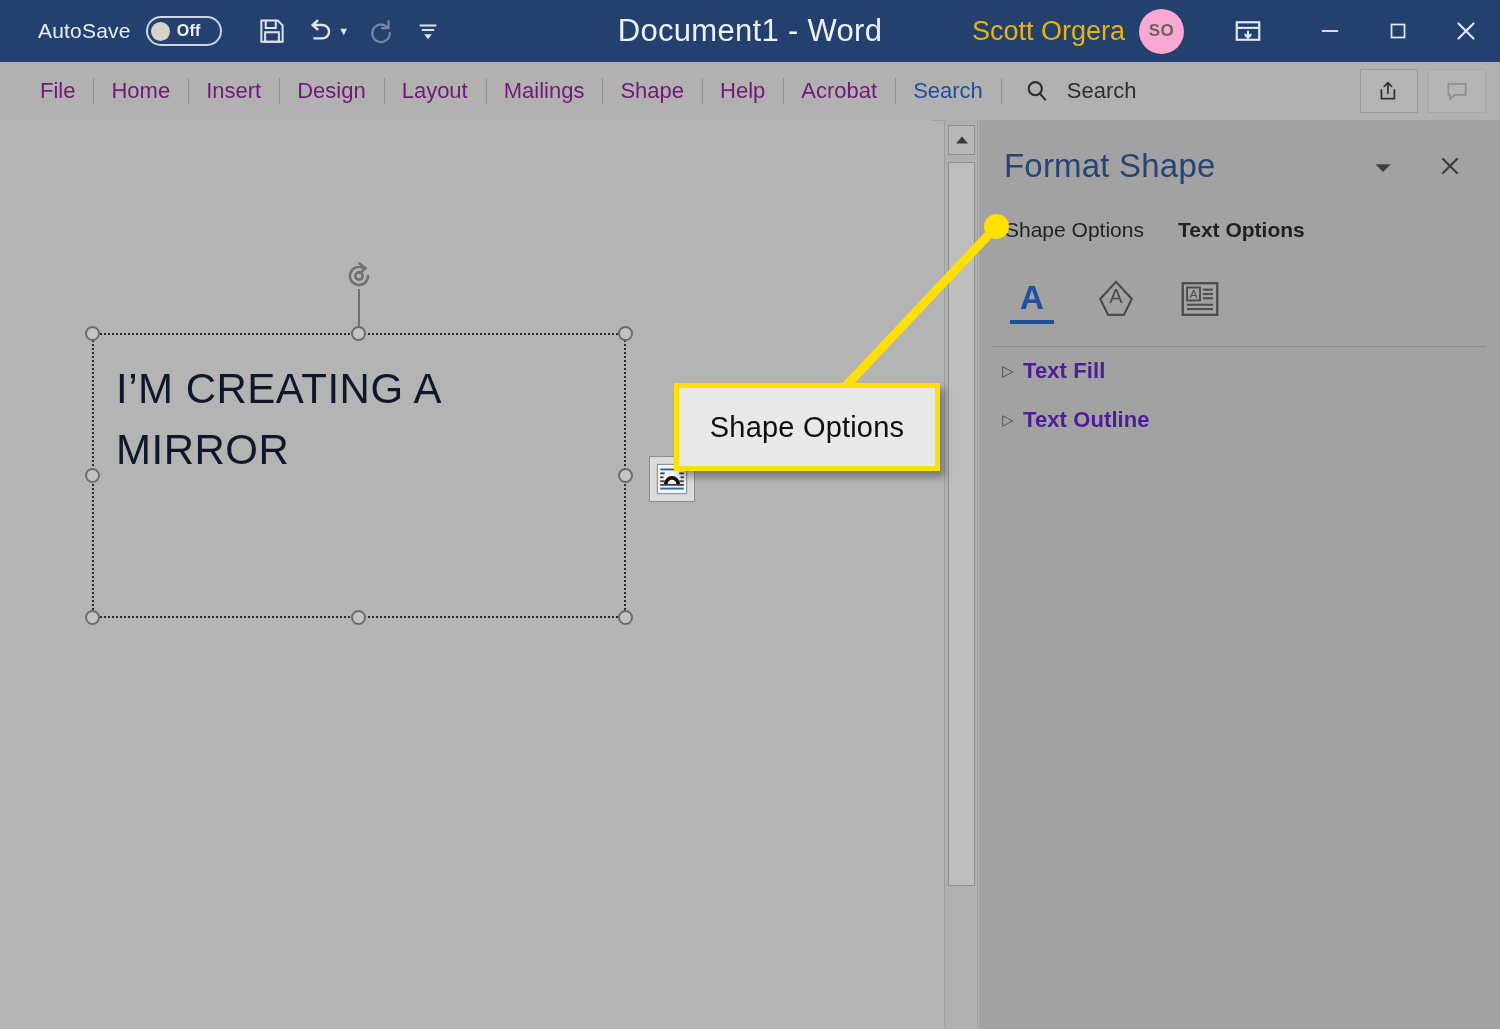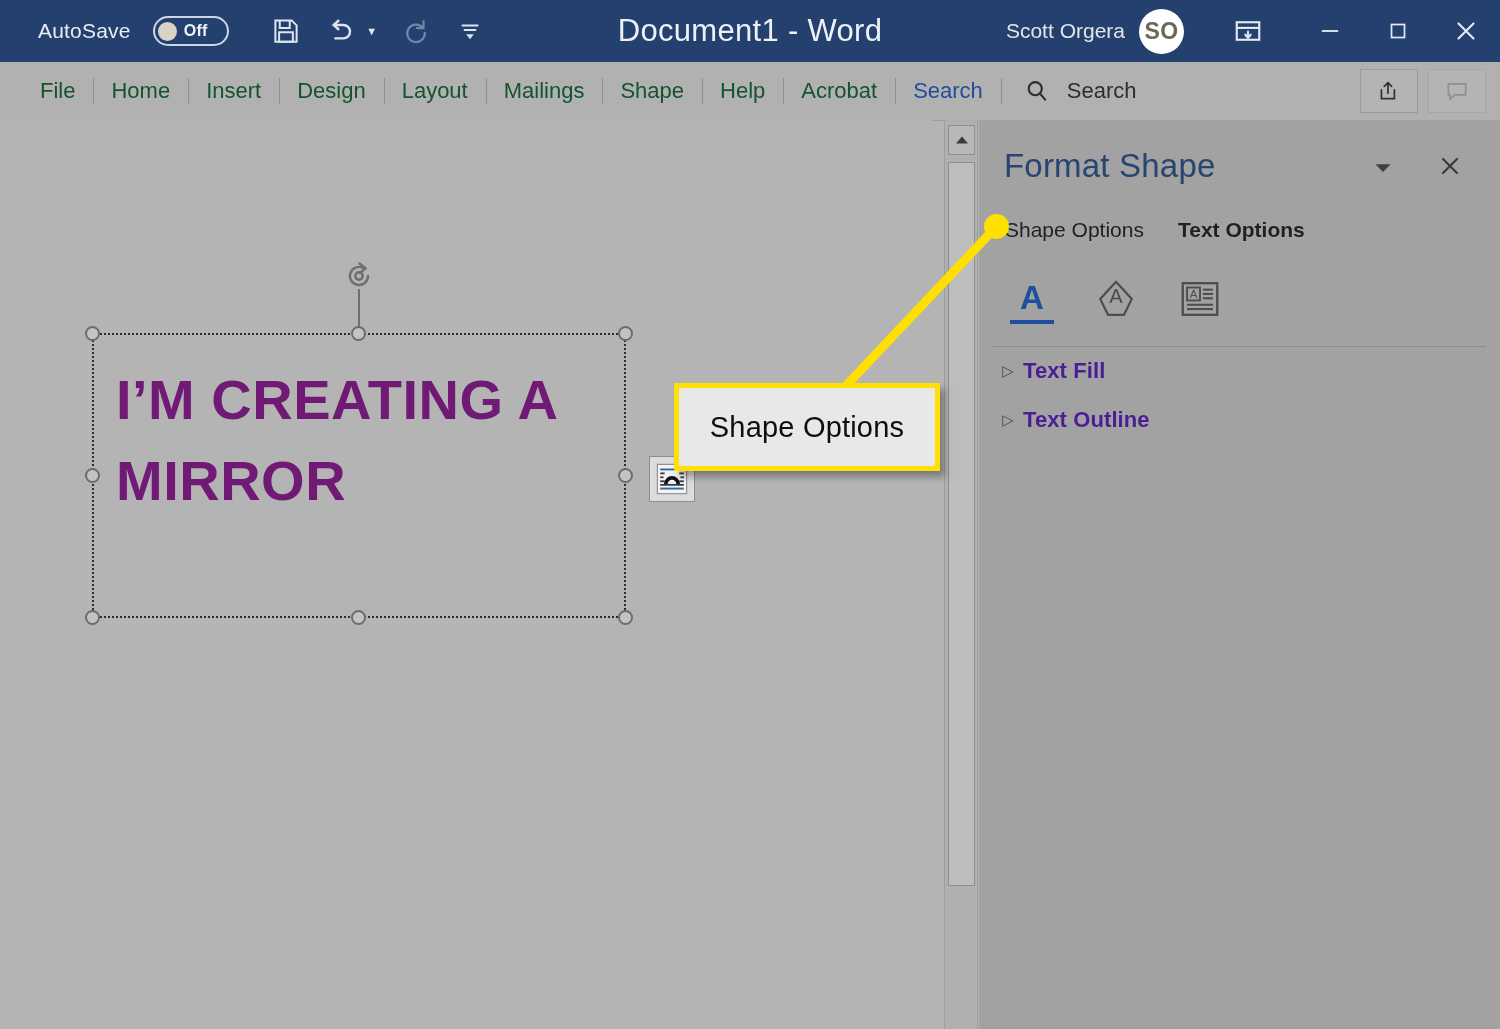--- a/index.html
+++ b/index.html
@@ -26,21 +26,21 @@
     width: 1500px; height: 62px;
     background: #24406e;
     display: flex;
     align-items: center;
   }
   .qat {
     display: flex;
     align-items: center;
     height: 62px;
     padding-left: 38px;
-    gap: 8px;
+    gap: 1px;
   }
   .autosave-label {
     color: #e8ecf3;
     font-size: 21px;
     letter-spacing: .2px;
     margin-right: 14px;
     white-space: nowrap;
   }
   .toggle {
     width: 76px; height: 30px;
@@ -93,31 +93,31 @@
   .doc-title span { pointer-events: auto; }
 
   .title-right {
     position: absolute;
     right: 0; top: 0;
     height: 62px;
     display: flex;
     align-items: center;
   }
   .user-name {
-    color: #e5e5e5;
-    font-size: 21px;
+    color: #eab308;
+    font-size: 27px;
     margin-right: 14px;
     white-space: nowrap;
   }
   .avatar {
     width: 45px; height: 45px;
     border-radius: 50%;
-    background: #ffffff;
+    background: #f9a8d4;
     color: #6b6657;
-    font-size: 23px;
+    font-size: 17px;
     font-weight: bold;
     display: flex; align-items: center; justify-content: center;
     margin-right: 30px;
     letter-spacing: .5px;
   }
   .win-btn {
     width: 68px; height: 62px;
     display: flex; align-items: center; justify-content: center;
     color: #e4e9f1;
   }
@@ -135,21 +135,21 @@
   }
   .tabs {
     display: flex;
     align-items: center;
     height: 58px;
     padding-left: 22px;
   }
   .tab {
     position: relative;
     font-size: 22px;
-    color: #14532d;
+    color: #701a75;
     padding: 0 18px;
     height: 58px;
     display: flex; align-items: center;
     white-space: nowrap;
   }
   .tab + .tab::before {
     content: "";
     position: absolute;
     left: 0; top: 16px;
     height: 26px; width: 1px;
@@ -213,23 +213,23 @@
     position: absolute;
     left: 92px; top: 213px;
     width: 534px; height: 285px;
     border: 2px dotted #2c2c2c;
     box-sizing: border-box;
   }
   .tb-text {
     position: absolute;
     left: 22px; top: 24px;
     width: 500px;
-    font-size: 56px;
-    font-weight: bold;
-    color: #701a75;
+    font-size: 42px;
+    font-weight: normal;
+    color: #0f172a;
     line-height: 1.45;
     letter-spacing: .5px;
   }
   .handle {
     position: absolute;
     width: 15px; height: 15px;
     border-radius: 50%;
     background: #c3c3c3;
     border: 2px solid #6c6c6c;
     box-sizing: border-box;

